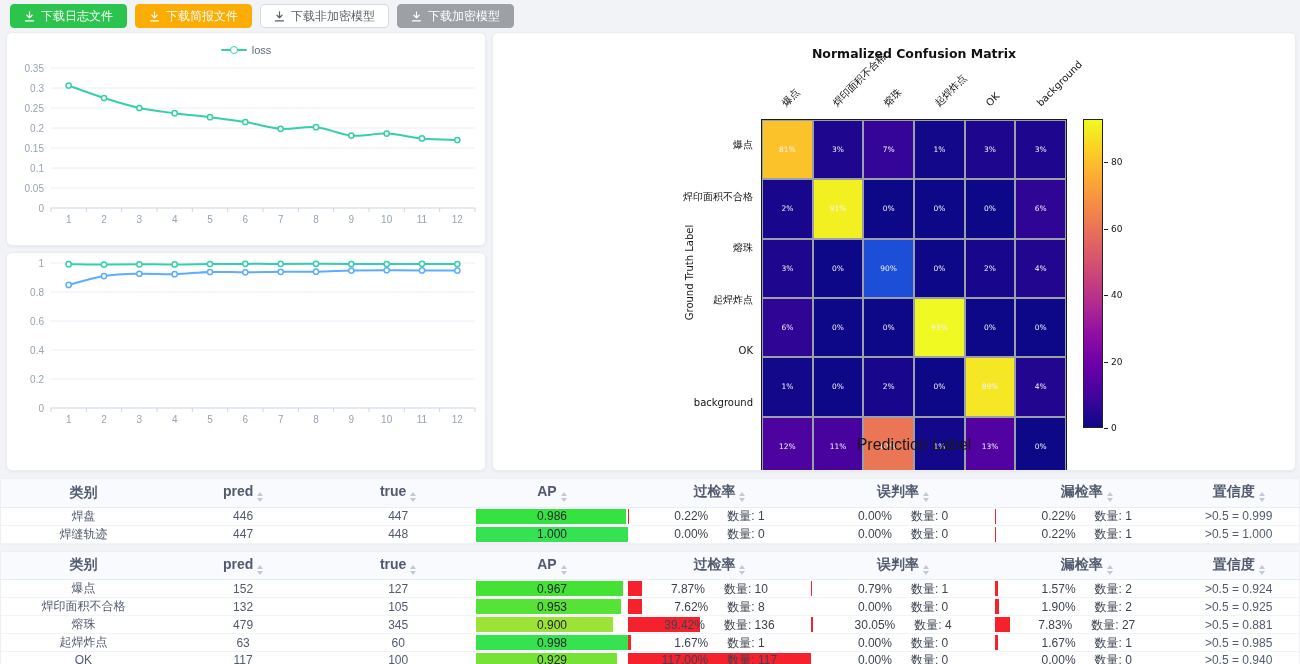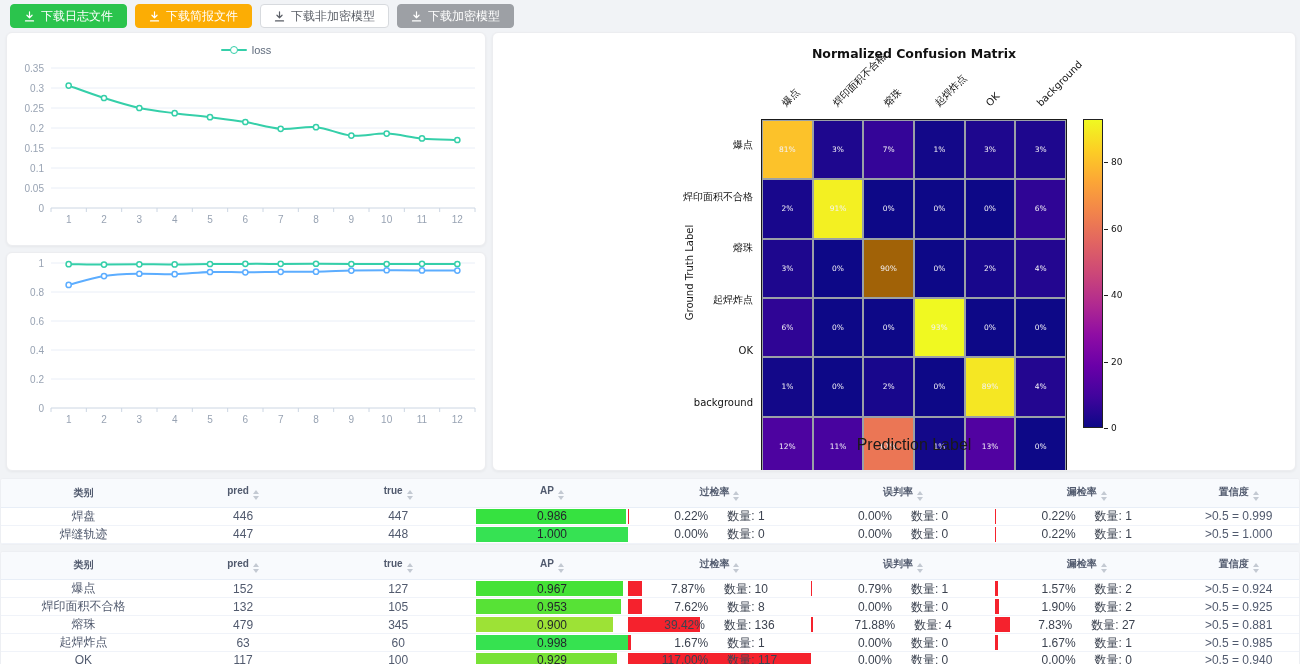--- a/index.html
+++ b/index.html
@@ -57,21 +57,21 @@
     background:linear-gradient(to top,#0d0887 0%,#41049d 10%,#6a00a8 20%,#8f0da4 30%,
       #b12a90 40%,#cc4778 50%,#e16462 60%,#f2844b 70%,#fca636 80%,#fcce25 90%,#f0f921 100%);}
   .mx-cdash{position:absolute;left:611px;width:4px;height:1px;background:#222;}
   .mx-ctick{position:absolute;left:618px;height:10px;line-height:10px;
     font-family:"DejaVu Sans",sans-serif;font-size:9px;color:#111;}
 
   
   .tables{margin-top:7px;display:flex;flex-direction:column;gap:6px;}
   .table-card{background:#fff;border-radius:3px;overflow:hidden;border:1px solid #edeff3;}
   table{width:100%;border-collapse:collapse;table-layout:fixed;}
-  th{height:28px;background:#f8fafd;color:#515a6e;font-weight:bold;font-size:10px;
+  th{height:28px;background:#f8fafd;color:#515a6e;font-weight:bold;font-size:14px;
     border-bottom:1px solid #e8eef7;text-align:center;padding:0;cursor:pointer;}
   td{height:17px;padding:0;font-size:12px;color:#515a6e;text-align:center;
     border-bottom:1px solid #f0f3f9;}
   .sort{display:inline-flex;flex-direction:column;gap:2px;margin-left:4px;vertical-align:0px;}
   .sort i{width:0;height:0;border-left:3.5px solid transparent;border-right:3.5px solid transparent;display:block;}
   .sort .up{border-bottom:4px solid #c3c9d2;}
   .sort .down{border-top:4px solid #c3c9d2;}
   .bar-cell{position:relative;height:16px;}
   .bar-cell .bar{position:absolute;left:0;top:0.5px;bottom:0.5px;}
   .bar-cell .bar-text{position:relative;z-index:1;line-height:16px;color:#23262b;}
@@ -269,21 +269,21 @@
             <div class="mx-cell" style="background: rgb(30, 7, 142);">3%</div>
             <div class="mx-cell" style="background: rgb(30, 7, 142);">3%</div>
             <div class="mx-cell" style="background: rgb(24, 7, 140);">2%</div>
             <div class="mx-cell" style="background: rgb(243, 240, 34);">91%</div>
             <div class="mx-cell" style="background: rgb(13, 8, 135);">0%</div>
             <div class="mx-cell" style="background: rgb(13, 8, 135);">0%</div>
             <div class="mx-cell" style="background: rgb(13, 8, 135);">0%</div>
             <div class="mx-cell" style="background: rgb(47, 5, 149);">6%</div>
             <div class="mx-cell" style="background: rgb(30, 7, 142);">3%</div>
             <div class="mx-cell" style="background: rgb(13, 8, 135);">0%</div>
-            <div class="mx-cell" style="background: #a16207;">90%</div>
+            <div class="mx-cell" style="background: #1d4ed8;">90%</div>
             <div class="mx-cell" style="background: rgb(13, 8, 135);">0%</div>
             <div class="mx-cell" style="background: rgb(24, 7, 140);">2%</div>
             <div class="mx-cell" style="background: rgb(35, 6, 144);">4%</div>
             <div class="mx-cell" style="background: rgb(47, 5, 149);">6%</div>
             <div class="mx-cell" style="background: rgb(13, 8, 135);">0%</div>
             <div class="mx-cell" style="background: rgb(13, 8, 135);">0%</div>
             <div class="mx-cell" style="background: rgb(240, 249, 33);">93%</div>
             <div class="mx-cell" style="background: rgb(13, 8, 135);">0%</div>
             <div class="mx-cell" style="background: rgb(13, 8, 135);">0%</div>
             <div class="mx-cell" style="background: rgb(19, 8, 137);">1%</div>
@@ -584,21 +584,21 @@
                   <div class="rate-text">
                     <span>39.42%</span>
                     <span>数量: 136</span>
                   </div>
                 </div>
               </td>
               <td>
                 <div class="bar-cell">
                   <div class="bar" style="width:1.16%;background:#f5222d"></div>
                   <div class="rate-text">
-                    <span>71.88%</span>
+                    <span>30.05%</span>
                     <span>数量: 4</span>
                   </div>
                 </div>
               </td>
               <td>
                 <div class="bar-cell">
                   <div class="bar" style="width:7.83%;background:#f5222d"></div>
                   <div class="rate-text">
                     <span>7.83%</span>
                     <span>数量: 27</span>

